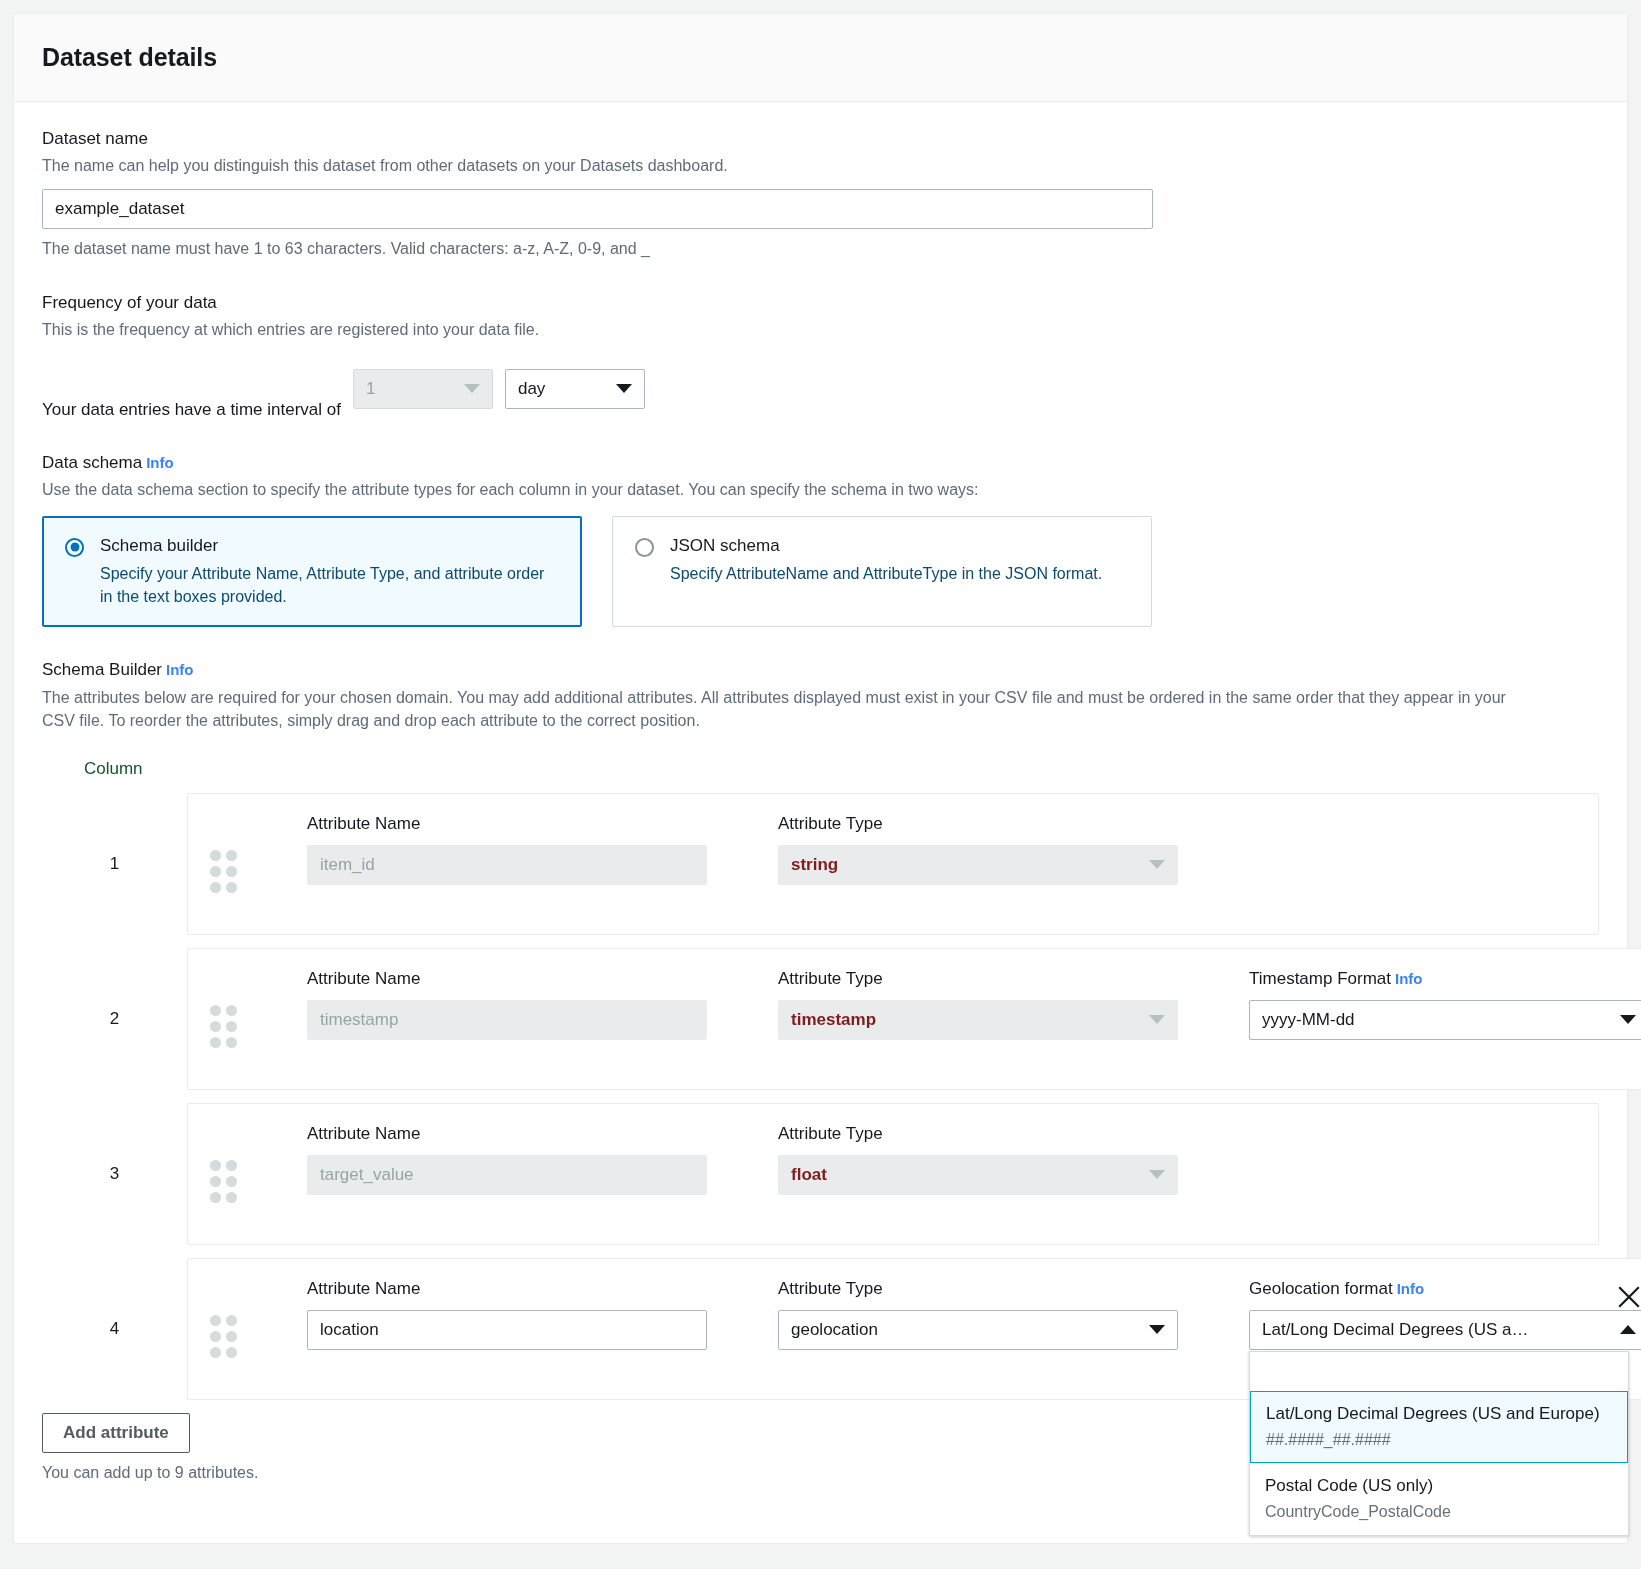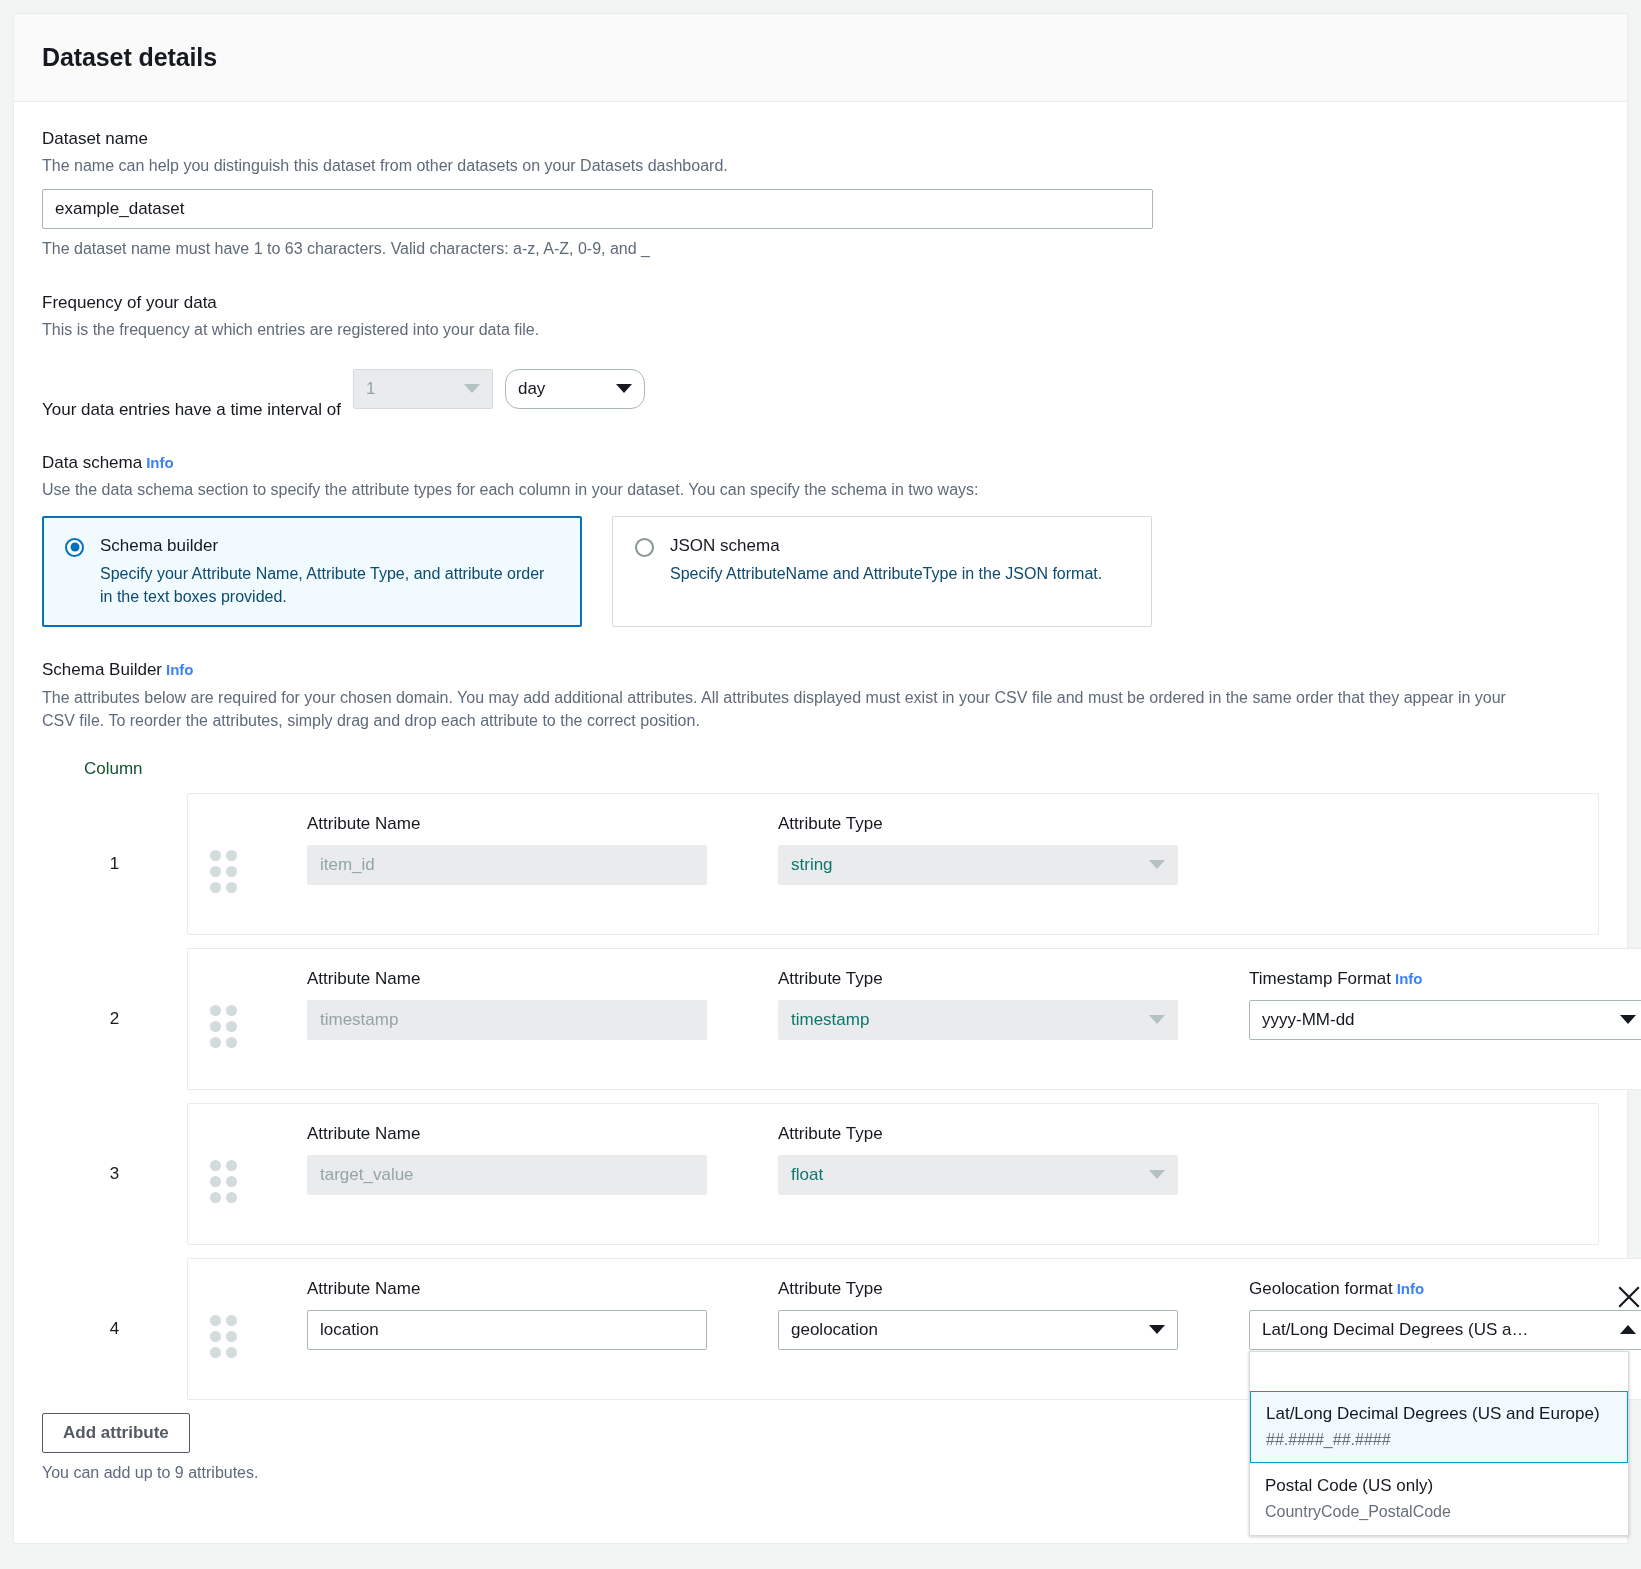--- a/index.html
+++ b/index.html
@@ -139,21 +139,21 @@
     border-right: 8px solid transparent;
     border-top: 9px solid #16191f;
   }
   .select.disabled .caret { border-top-color: #b5c0c1; }
   .caret.up {
     border-top: none;
     border-bottom: 9px solid #16191f;
   }
 
   .select-count { width: 140px; }
-  .select-unit  { width: 140px; border-radius: 14px; }
+  .select-unit  { width: 140px; }
 
   
   .section-schema { margin-top: 32px; }
   .radio-cards {
     display: flex;
     gap: 30px;
     margin-top: 14px;
   }
   .radio-card {
     width: 540px;
@@ -298,21 +298,21 @@
     border: 1px solid #e9ebed;
     color: #95a5a6;
   }
   .attr-input.active {
     background: #ffffff;
     border: 1px solid #aab7b8;
     color: #16191f;
   }
 
   .attr-select { width: 100%; }
-  .attr-select.disabled { background: #e9ebed; border-color: #e9ebed; color: #0f766e; }
+  .attr-select.disabled { background: #e9ebed; border-color: #e9ebed; color: #7f1d1d; font-weight: bold; }
 
   .close-btn {
     position: absolute;
     right: 26px;
     top: 22px;
     width: 32px; height: 32px;
     display: flex;
     align-items: center;
     justify-content: center;
     cursor: pointer;

